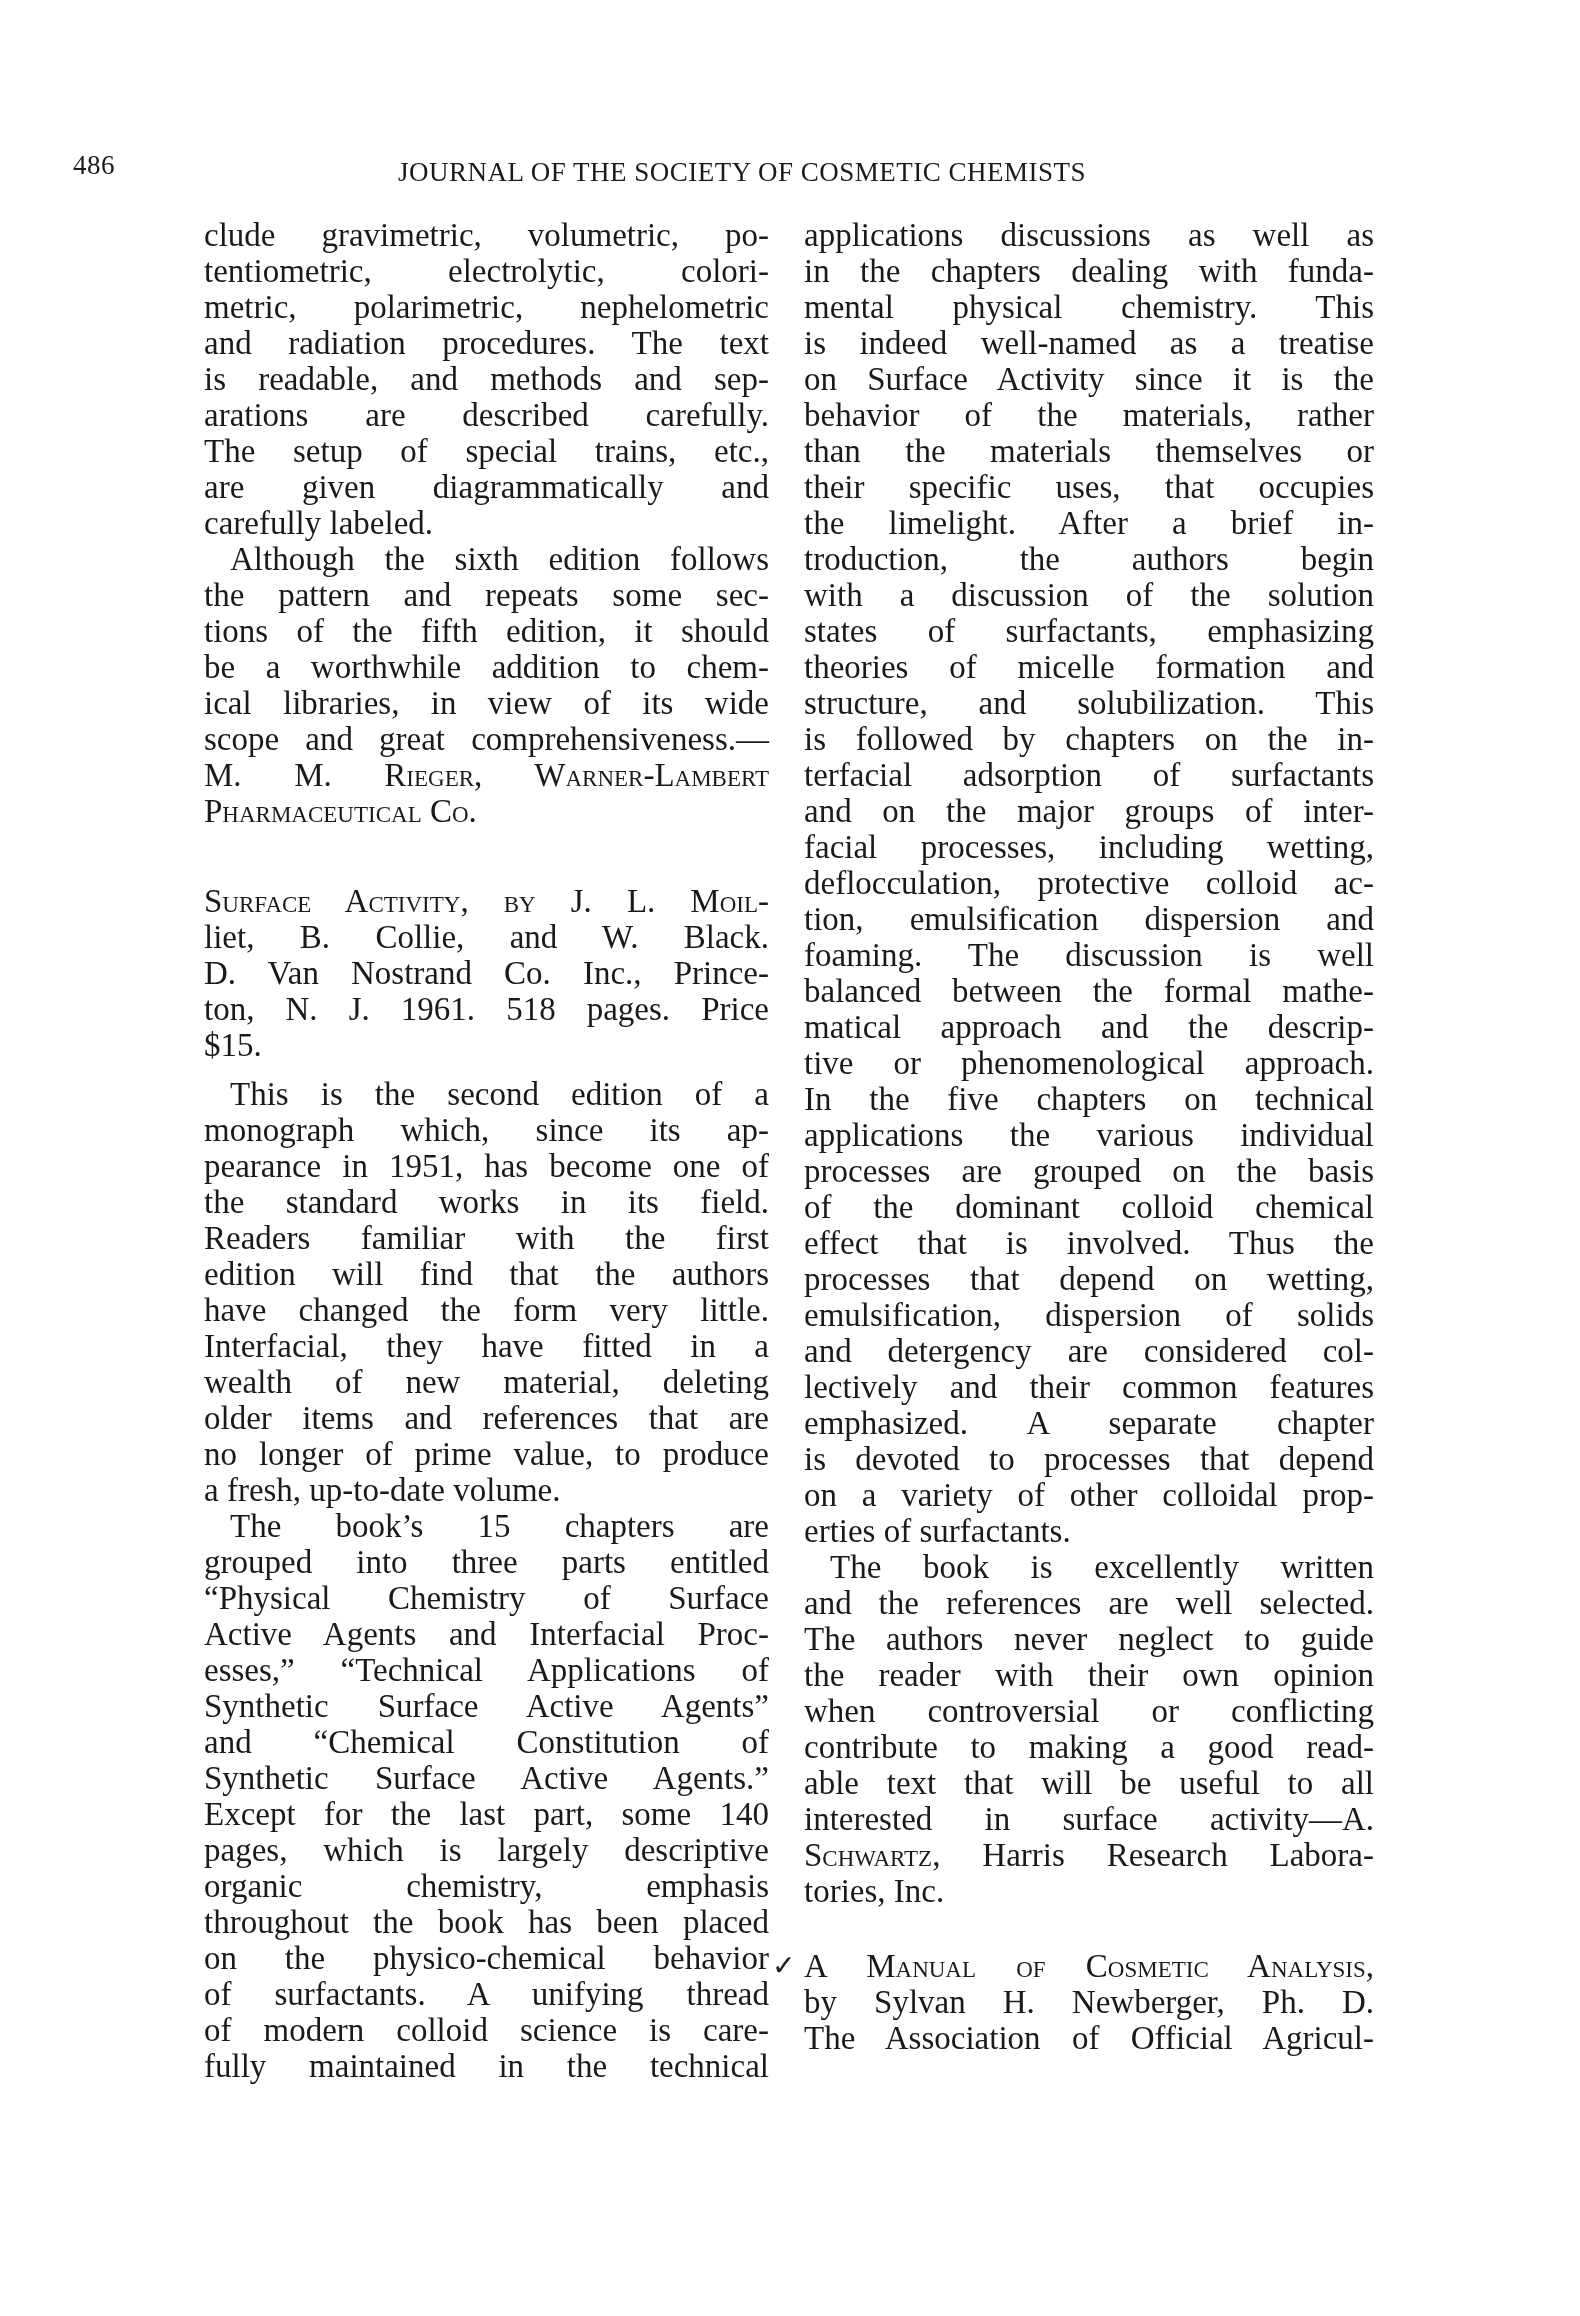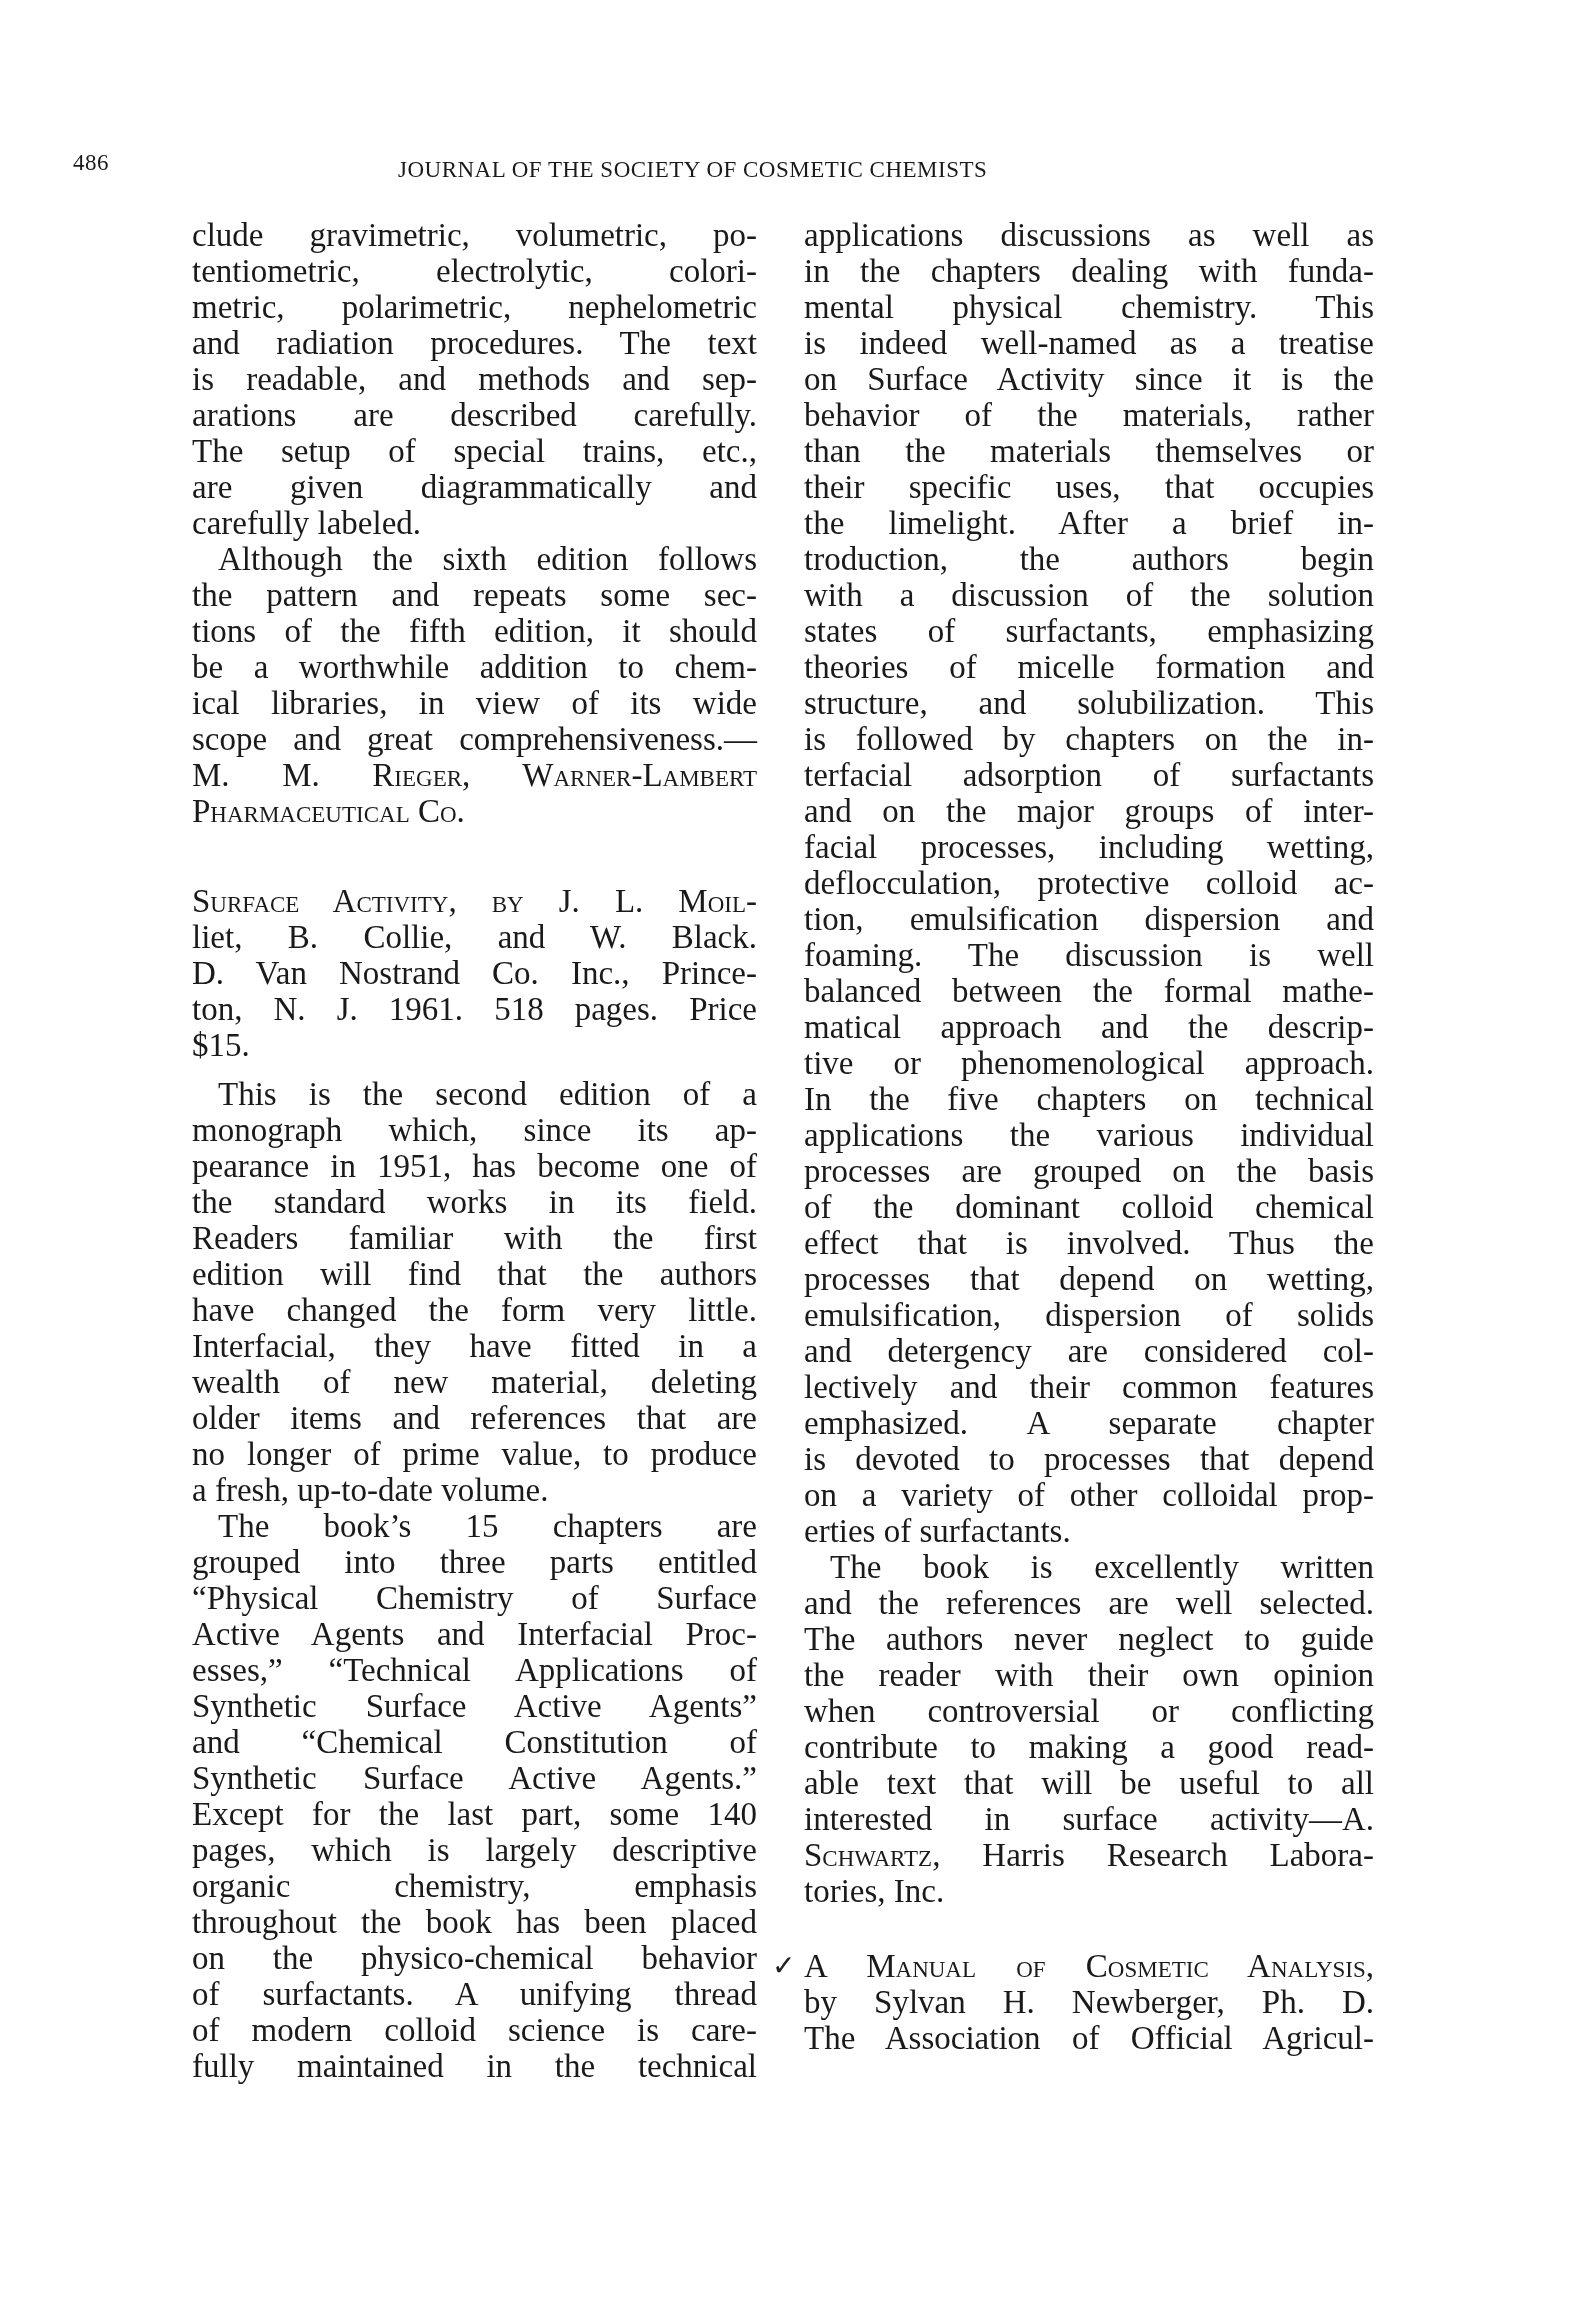--- a/index.html
+++ b/index.html
@@ -3,29 +3,29 @@
 <meta charset="utf-8">
 <style>
   html, body { margin: 0; padding: 0; background: #ffffff; }
   body {
     width: 1581px; height: 2316px; position: relative; overflow: hidden;
     font-family: "Liberation Serif", "DejaVu Serif", serif;
     color: #1a1a1a;
   }
   .running-head {
     position: absolute; top: 150px; left: 0; width: 1452px; height: 37px;
-    font-size: 23px; letter-spacing: 0.5px;
+    font-size: 27px; letter-spacing: 0.5px;
   }
   .page-num { position: absolute; left: 73px; top: 0; }
   .journal-title { position: absolute; left: 398px; top: 7px; }
   .col {
     position: absolute; top: 217px;
     font-size: 33px; line-height: 36px;
   }
-  .col-left { left: 192px; width: 565px; }
+  .col-left { left: 204px; width: 565px; }
   .col-right { left: 804px; width: 570px; }
   .ln {
     display: block; height: 36px; white-space: nowrap;
     text-align: justify; text-align-last: justify;
     overflow: visible;
   }
   .ln.last { text-align-last: left; }
   .ln.indent { padding-left: 26px; }
   .gap { display: block; }
   .sc { font-variant: small-caps; }

